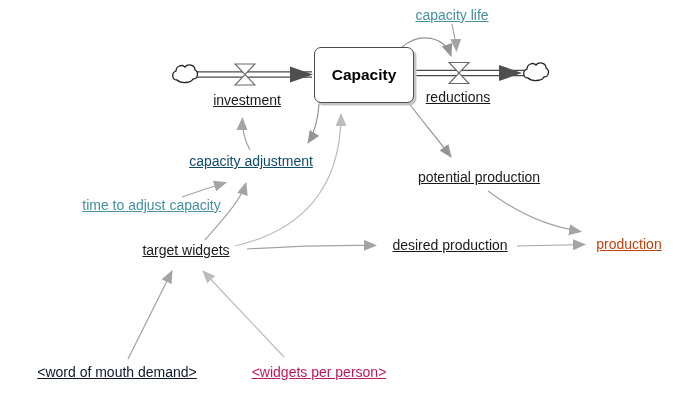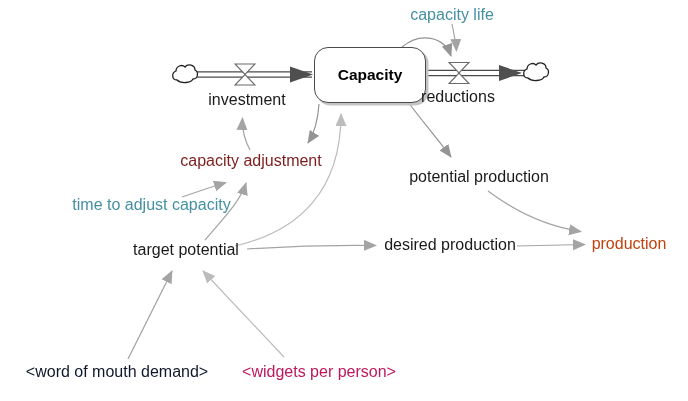--- a/index.html
+++ b/index.html
@@ -1,22 +1,22 @@
 <!DOCTYPE html>
 <html><head>
 <meta charset="utf-8">
 <style>
   html,body{margin:0;padding:0;background:#ffffff;}
   .canvas{position:relative;width:688px;height:401px;background:#ffffff;overflow:hidden;
           font-family:"Liberation Sans", sans-serif;}
   .layer{position:absolute;left:0;top:0;}
   .lbl{position:absolute;transform:translate(-50%,-50%);white-space:nowrap;
-       font-size:16px;color:#1a1a1a;line-height:1;}
-  .stock{position:absolute;left:314px;top:47px;width:112px;height:56px;
-         box-sizing:border-box;border:1.6px solid #4a4a4a;border-radius:14px;
+       font-size:14px;color:#1a1a1a;line-height:1;text-decoration:underline;}
+  .stock{position:absolute;left:314px;top:47px;width:100px;height:56px;
+         box-sizing:border-box;border:1.6px solid #4a4a4a;border-radius:7px;
          background:#ffffff;box-shadow:2.5px 2.5px 0 #c4c4c4;
          display:flex;align-items:center;justify-content:center;
          font-weight:bold;font-size:15.5px;color:#000;}
 </style>
 </head>
 <body>
 
 <div class="canvas">
 
   <svg class="layer" width="688" height="401" viewBox="0 0 688 401">
@@ -75,25 +75,25 @@
   </svg>
 
   <div class="stock">Capacity</div>
 
   <div class="lbl" style="left: 452px; top: 15px; color: rgb(69, 144, 162);">capacity life</div>
 
   <div class="lbl" style="left:247px;top:100px;">investment</div>
 
   <div class="lbl" style="left:458px;top:97px;">reductions</div>
 
-  <div class="lbl" style="left: 251px; top: 161px; color: #7f1d1d;">capacity adjustment</div>
+  <div class="lbl" style="left: 251px; top: 161px; color: #0c4a6e;">capacity adjustment</div>
 
   <div class="lbl" style="left: 137px; top: 205px; color: rgb(69, 144, 162); padding-left: 29px;">time to adjust capacity</div>
 
-  <div class="lbl" style="left: 186px; top: 250px; color: rgb(26, 26, 26);">target potential</div>
+  <div class="lbl" style="left: 186px; top: 250px; color: rgb(26, 26, 26);">target widgets</div>
 
   <div class="lbl" style="left: 479px; top: 177px; color: rgb(26, 26, 26);">potential production</div>
 
   <div class="lbl" style="left: 450px; top: 245px; color: rgb(26, 26, 26);">desired production</div>
 
   <div class="lbl" style="left: 629px; top: 244px; color: #c2410c;">production</div>
 
   <div class="lbl" style="left: 117px; top: 372px; color: #0f172a;">&lt;word of mouth demand&gt;</div>
 
   <div class="lbl" style="left: 319px; top: 372px; color: #be185d;">&lt;widgets per person&gt;</div>

